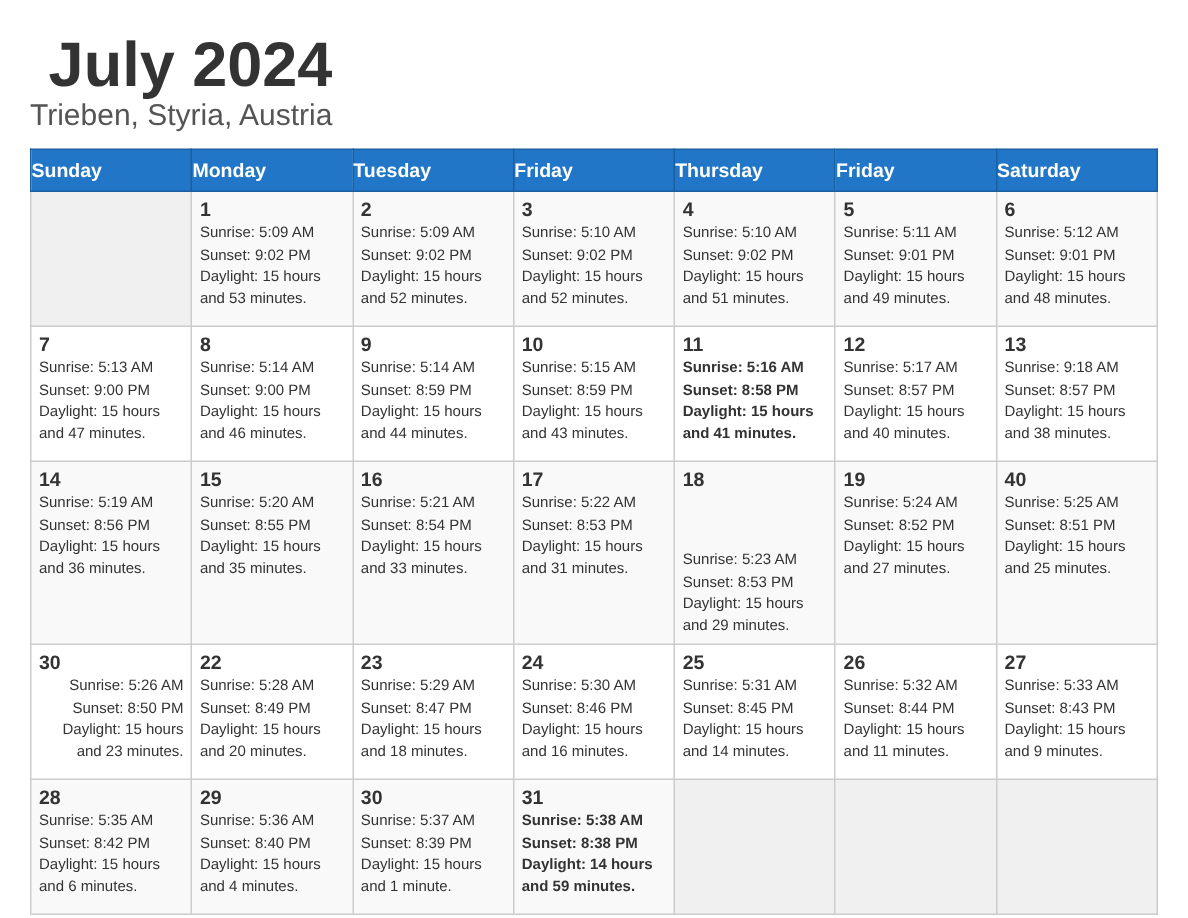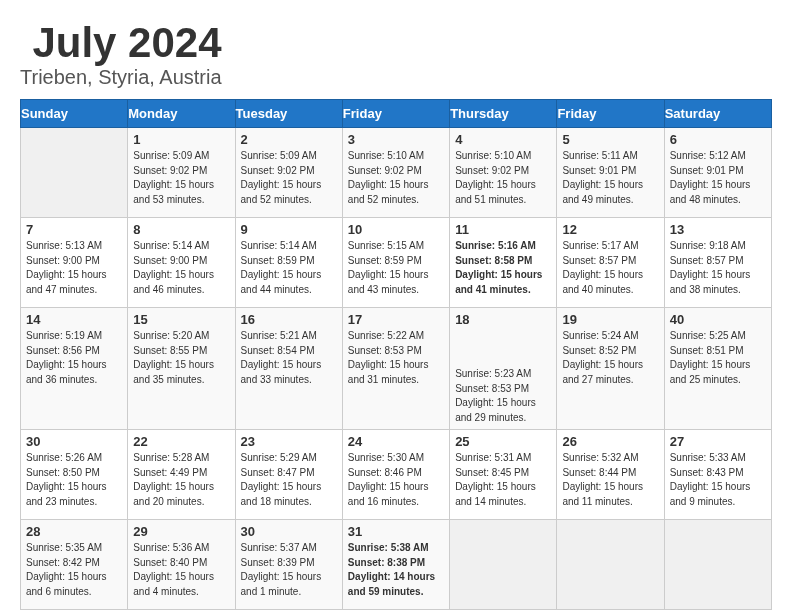--- a/index.html
+++ b/index.html
@@ -258,29 +258,29 @@
           <span class="day-number">40</span>
           <div class="day-info" style="white-space: pre-line;">Sunrise: 5:25 AM
 Sunset: 8:51 PM
 Daylight: 15 hours
 and 25 minutes.</div>
         </td>
       </tr>
       <tr>
         <td>
           <span class="day-number">30</span>
-          <div class="day-info" style="white-space: pre-line;">Sunrise: 5:26 AM
+          <div class="day-info" style="white-space: pre-line; text-align: right;">Sunrise: 5:26 AM
 Sunset: 8:50 PM
 Daylight: 15 hours
 and 23 minutes.</div>
         </td>
         <td>
           <span class="day-number">22</span>
           <div class="day-info" style="white-space: pre-line;">Sunrise: 5:28 AM
-Sunset: 4:49 PM
+Sunset: 8:49 PM
 Daylight: 15 hours
 and 20 minutes.</div>
         </td>
         <td>
           <span class="day-number">23</span>
           <div class="day-info" style="white-space: pre-line;">Sunrise: 5:29 AM
 Sunset: 8:47 PM
 Daylight: 15 hours
 and 18 minutes.</div>
         </td>

